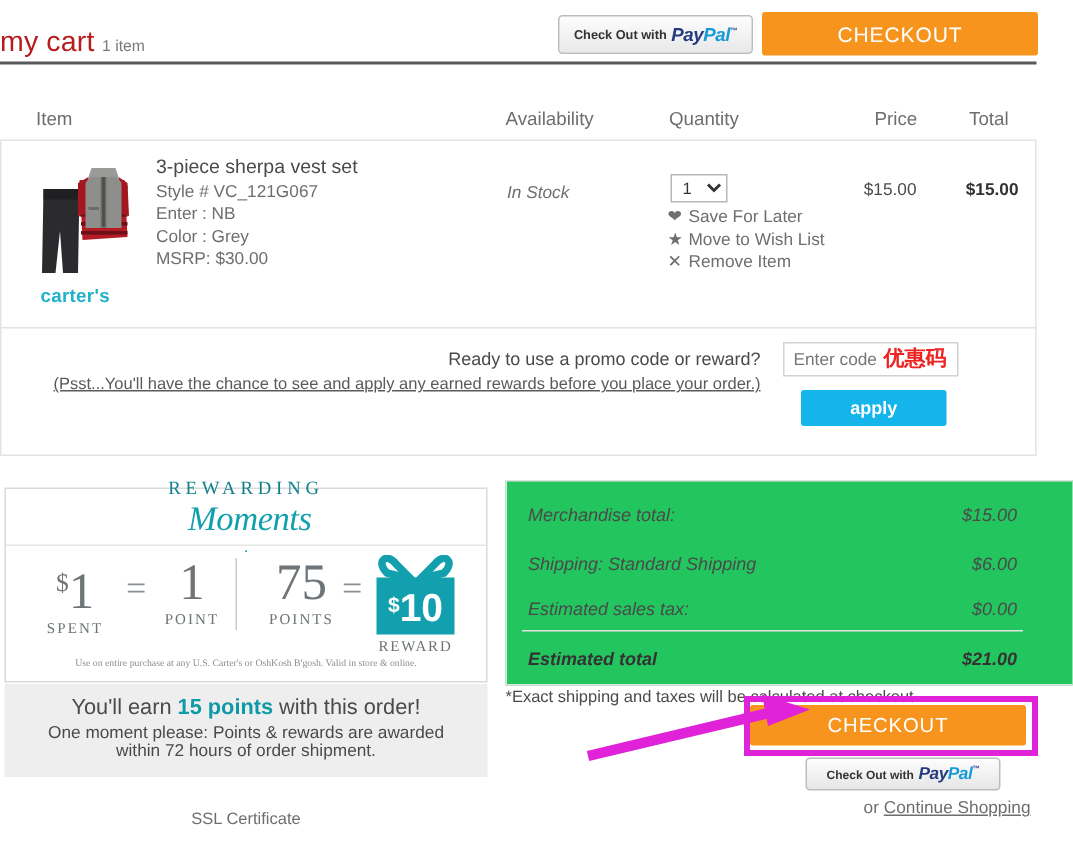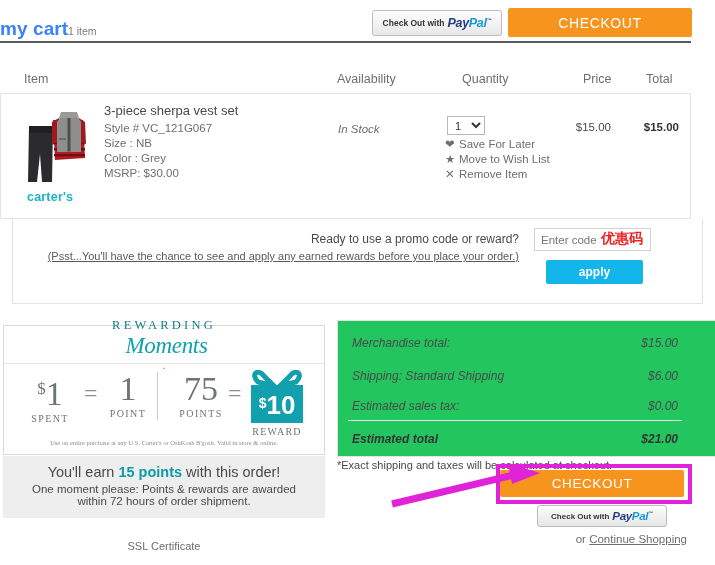--- a/index.html
+++ b/index.html
@@ -16,21 +16,21 @@
     width: 715px; height: 565px;
     background: #fff;
   }
 
   
   .topbar {
     position: absolute; left: 0; top: 0; width: 715px; height: 44px;
   }
   .cart-title {
     position: absolute; left: 0px; top: 18px;
-    font-size: 19px; color: #3b82f6; font-weight: 700;
+    font-size: 19px; color: #b91c1c; font-weight: 400;
     letter-spacing: .1px;
   }
   .cart-count {
     position: absolute; left: 68px; top: 25px;
     font-size: 10.5px; color: #7a7a7a;
   }
   .paypal-btn {
     position: absolute; left: 372px; top: 10px;
     width: 130px; height: 26px;
     background: linear-gradient(#fdfdfd,#e8e8e8);
@@ -60,21 +60,21 @@
   }
 
   
   .table-head {
     position: absolute; left: 0; top: 68px; width: 691px; height: 26px;
     border-bottom: 1px solid #e3e3e3;
   }
   .th { position: absolute; top: 4px; font-size: 12.5px; color: #6d6e70; }
   .th-item { left: 24px; }
   .th-avail { left: 337px; }
-  .th-qty { left: 462px; }
+  .th-qty { left: 446px; }
   .th-price { left: 583px; }
   .th-total { left: 646px; }
 
   .item-card {
     position: absolute; left: 0; top: 94px;
     width: 691px; height: 125px;
     border-left: 1px solid #e3e3e3;
     border-right: 1px solid #e3e3e3;
     border-bottom: 1px solid #e3e3e3;
   }
@@ -124,21 +124,21 @@
     position: absolute; left: 560px; top: 27px; width: 50px;
     text-align: right; font-size: 11.5px; color: #4a4a4a;
   }
   .total-col {
     position: absolute; left: 628px; top: 27px; width: 50px;
     text-align: right; font-size: 11.5px; color: #333; font-weight: bold;
   }
 
   
   .promo-card {
-    position: absolute; left: 12px; top: 219px; width: 691px; height: 85px;
+    position: absolute; left: 0; top: 219px; width: 691px; height: 85px;
     border-left: 1px solid #e3e3e3; border-right: 1px solid #e3e3e3;
     border-bottom: 1px solid #e3e3e3;
   }
   .promo-q {
     position: absolute; left: 0; top: 13px; width: 506px;
     text-align: right; font-size: 12px; color: #4a4a4a;
   }
   .promo-sub {
     position: absolute; left: 0; top: 31px; width: 506px;
     text-align: right; font-size: 11px; color: #5a5a5a; text-decoration: underline;
@@ -352,21 +352,21 @@
         <path d="M42 10 L58 10 L60 16 L40 16 Z" fill="#9a9a98"></path>
         <path d="M49 16 L51 16 L51 49 L49 49 Z" fill="#4e4e4e"></path>
 
         <rect x="40" y="36" width="7" height="2" fill="#6b6b6a"></rect>
       </svg>
     </div>
     <div class="brand-logo">carter's</div>
 
     <div class="prod-name">3-piece sherpa vest set</div>
     <div class="prod-line pl1">Style # VC_121G067</div>
-    <div class="prod-line pl2">Size : NB</div>
+    <div class="prod-line pl2">Enter : NB</div>
     <div class="prod-line pl3">Color : Grey</div>
     <div class="prod-line pl4">MSRP: $30.00</div>
 
     <div class="avail">In Stock</div>
 
     <select class="qty-select">
       <option>1</option>
     </select>
 
     <div class="link-row lr1">

